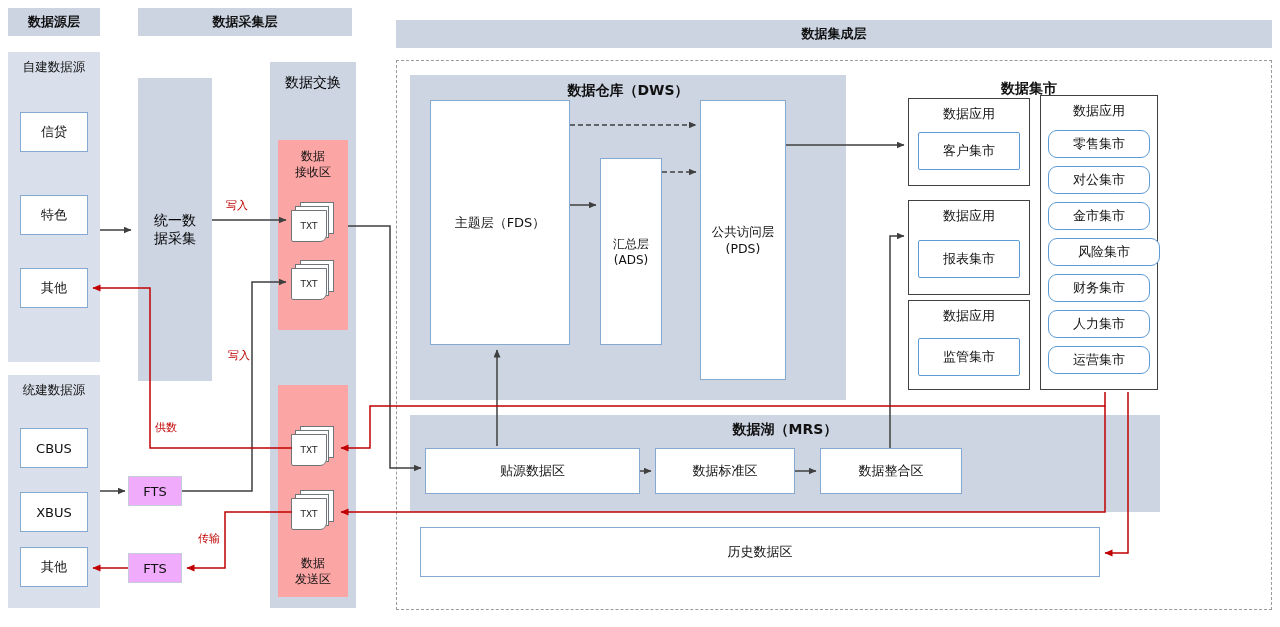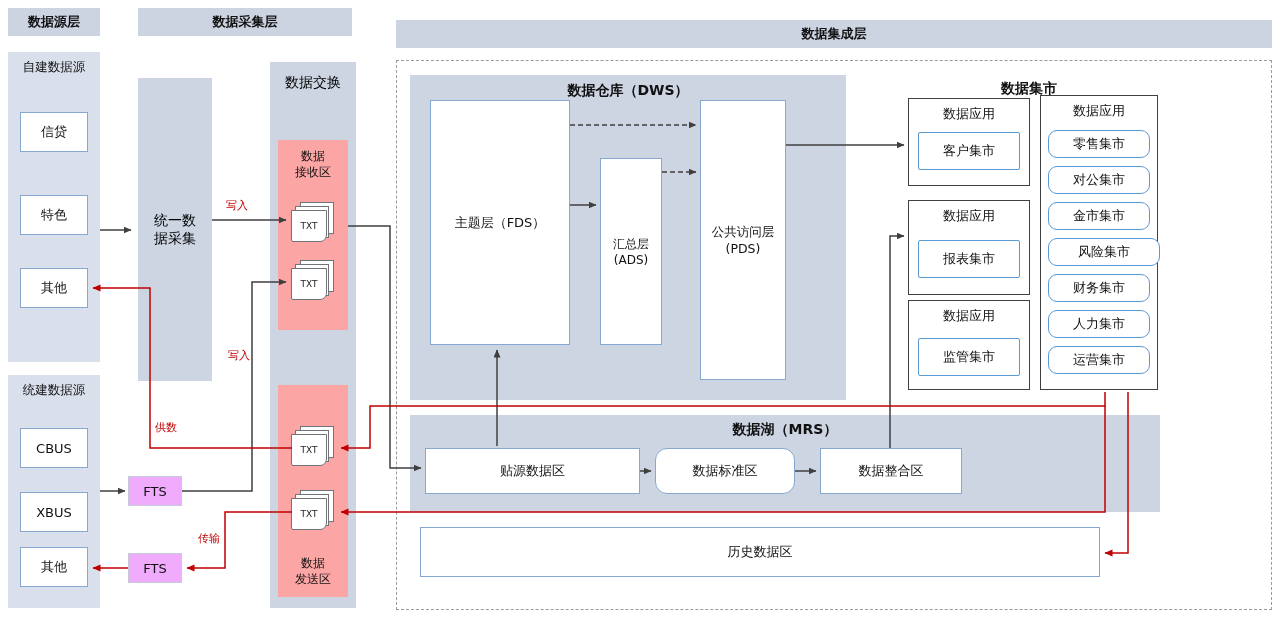--- a/index.html
+++ b/index.html
@@ -137,21 +137,21 @@
   <div class="b martitem" style="left:1048px;top:202px;width:102px;height:28px;">金市集市</div>
   <div class="b martitem" style="left:1048px;top:238px;width:112px;height:28px;">风险集市</div>
   <div class="b martitem" style="left:1048px;top:274px;width:102px;height:28px;">财务集市</div>
   <div class="b martitem" style="left:1048px;top:310px;width:102px;height:28px;">人力集市</div>
   <div class="b martitem" style="left:1048px;top:346px;width:102px;height:28px;">运营集市</div>
 
   <div class="b panel" style="left:410px;top:415px;width:750px;height:97px;">
     <div class="btitle" style="padding-top:6px;">数据湖（MRS）</div>
   </div>
   <div class="b wbox" style="left:425px;top:448px;width:215px;height:46px;">贴源数据区</div>
-  <div class="b wbox" style="left:655px;top:448px;width:140px;height:46px;border-radius:12px;">数据标准区</div>
+  <div class="b wbox" style="left:655px;top:448px;width:140px;height:46px;">数据标准区</div>
   <div class="b wbox" style="left:820px;top:448px;width:142px;height:46px;">数据整合区</div>
 
   <div class="b wbox" style="left:420px;top:527px;width:680px;height:50px;">历史数据区</div>
 
   <div class="redlab" style="left:226px;top:198px;">写入</div>
   <div class="redlab" style="left:228px;top:348px;">写入</div>
   <div class="redlab" style="left:155px;top:420px;">供数</div>
   <div class="redlab" style="left:198px;top:531px;">传输</div>
 
   <svg class="arrows" width="1280" height="627" viewBox="0 0 1280 627">

